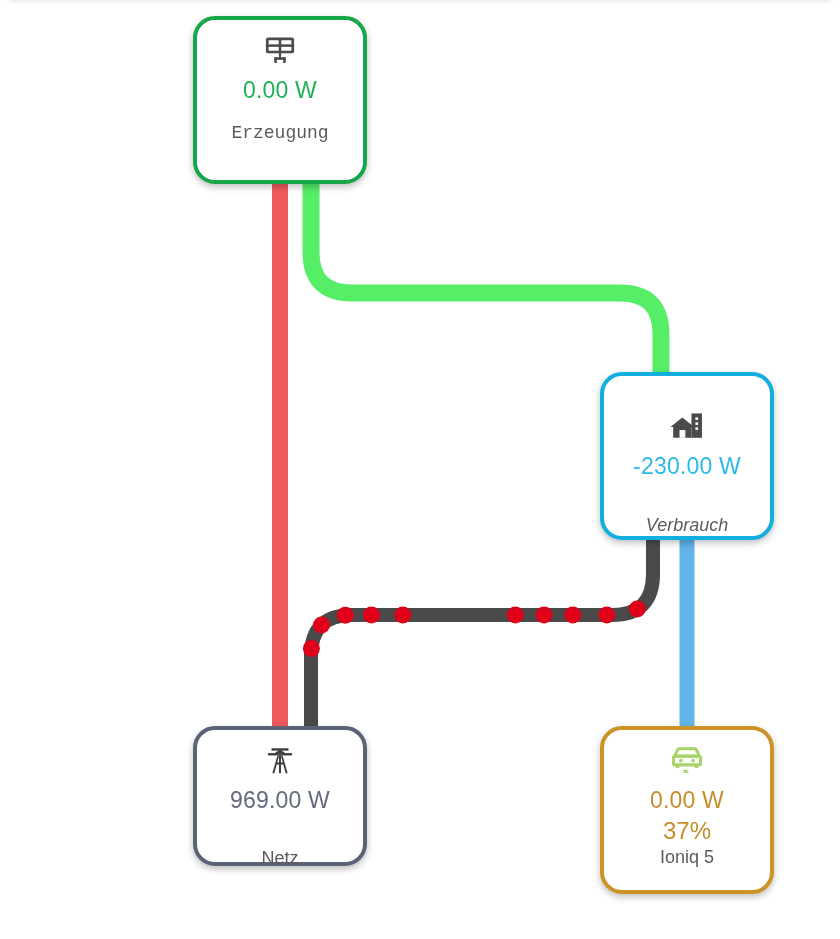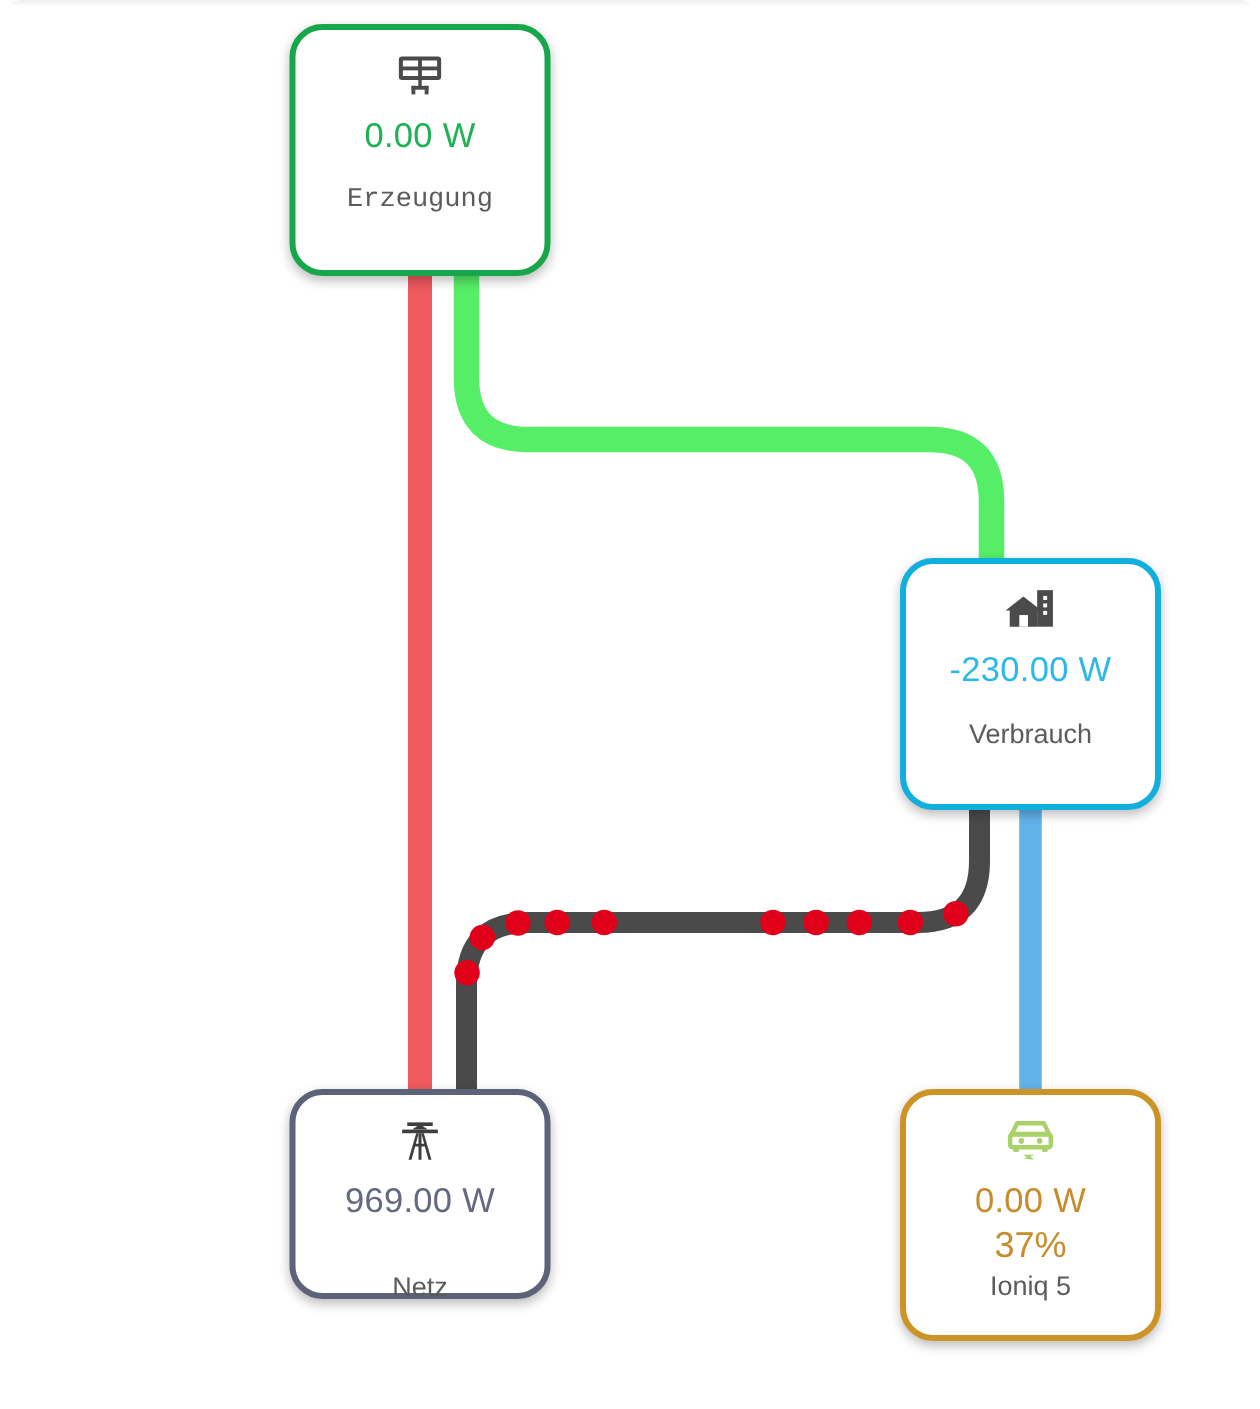--- a/index.html
+++ b/index.html
@@ -93,23 +93,24 @@
     width: 174px; height: 168px;
     border-color: #17A64A;
   }
   #node-production .node-value { color: #1FB254; }
   #node-production .node-label { margin-top: 20px; font-family: Liberation Mono, monospace; }
 
   #node-consumption {
     left: 600px; top: 372px;
     width: 174px; height: 168px;
     border-color: #11AFDE;
+    justify-content: flex-end;
   }
   #node-consumption .node-value { color: #2BB9E8; }
-  #node-consumption .node-label { margin-top: 20px; }
+  #node-consumption .node-label { margin-top: 36px; font-style: italic; }
 
   #node-grid {
     left: 193px; top: 726px;
     width: 174px; height: 140px;
     border-color: #5C6378;
   }
   #node-grid .node-value { color: #63697E; }
   #node-grid .node-label { margin-top: 35px; }
 
   #node-ev {

